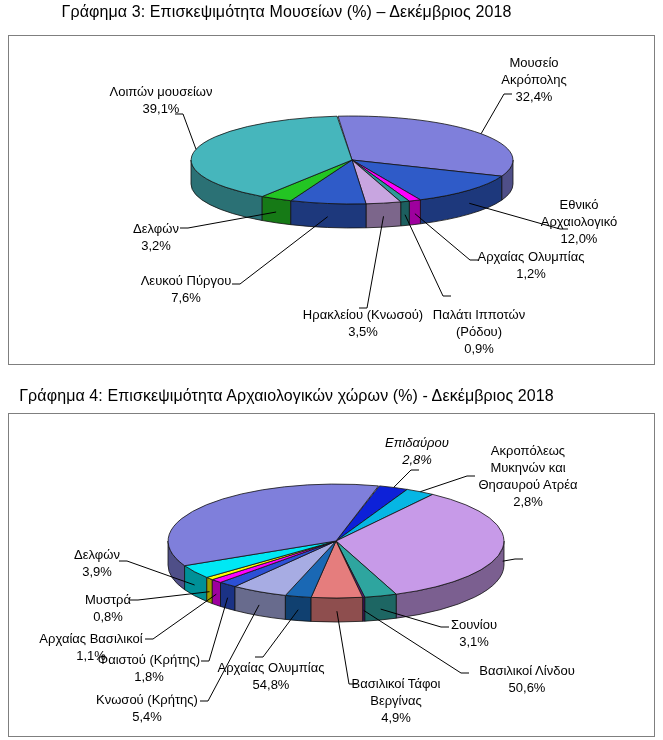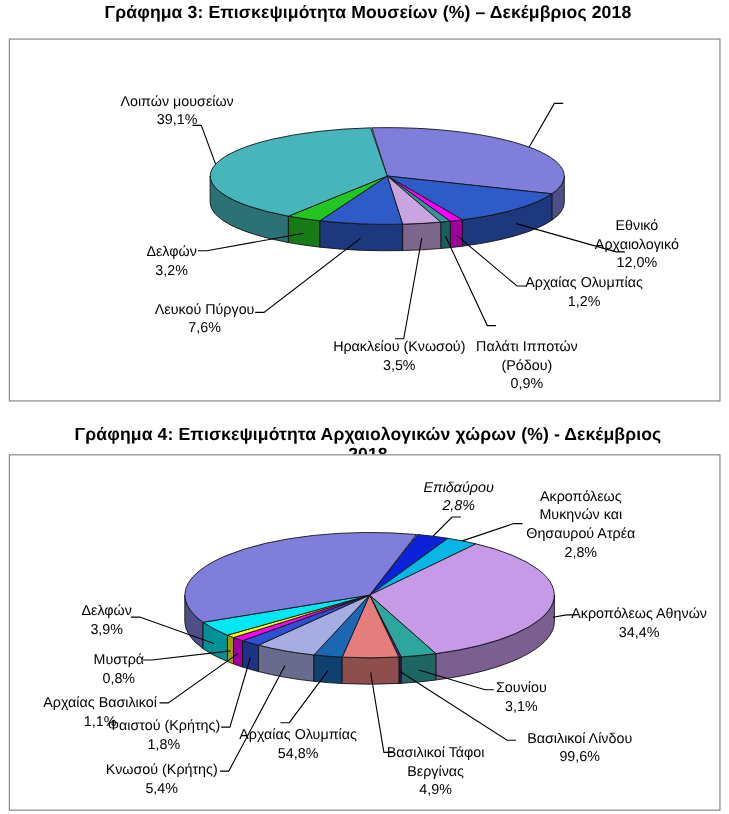--- a/index.html
+++ b/index.html
@@ -1,19 +1,19 @@
 <!DOCTYPE html>
 <html><head>
 <meta charset="utf-8">
 <style>
   html,body{margin:0;padding:0;background:#ffffff;}
   body{width:663px;height:740px;position:relative;overflow:hidden;
        font-family:"Liberation Sans",sans-serif;color:#000;}
   .chart-title{position:absolute;left:0;width:573px;text-align:center;
-       font-size:16px;font-weight:bold;letter-spacing:0.1px;margin-left:48px;}
+       font-size:16px;font-weight:normal;letter-spacing:0.1px;}
   .chart-box{position:absolute;left:8px;width:645px;border:1px solid #7f7f7f;
        background:#ffffff;}
   .chart-box svg{position:absolute;left:0;top:0;}
   .lbl{position:absolute;text-align:center;font-size:13px;line-height:17px;}
 </style>
 </head>
 <body>
 
 <div class="chart-title" style="top:3px">Γράφημα 3: Επισκεψιμότητα  Μουσείων (%) – Δεκέμβριος  2018</div>
 
@@ -37,20 +37,24 @@
       <path d="M 253.2 160.5 A 161 44 0 0 1 328.0 80.2 L 343 124 Z" fill="#46B6BC" stroke="#111" stroke-width="0.8" stroke-linejoin="round"></path>
       <polyline points="503,58 495,58 472.1,97.7" fill="none" stroke="#000" stroke-width="1"></polyline>
       <polyline points="559,193 551,193 460.3,167.3" fill="none" stroke="#000" stroke-width="1"></polyline>
       <polyline points="469,224 461,224 405.9,177.7" fill="none" stroke="#000" stroke-width="1"></polyline>
       <polyline points="442,260 434,260 396.0,178.7" fill="none" stroke="#000" stroke-width="1"></polyline>
       <polyline points="350,272 358,272 374.5,180.3" fill="none" stroke="#000" stroke-width="1"></polyline>
       <polyline points="223,248 231,248 318.7,180.7" fill="none" stroke="#000" stroke-width="1"></polyline>
       <polyline points="171,192 179,192 267.1,176.0" fill="none" stroke="#000" stroke-width="1"></polyline>
       <polyline points="166,78 174,78 187.0,113.2" fill="none" stroke="#000" stroke-width="1"></polyline>
     </svg>
+    <div class="lbl" style="left: 477px; top: 18px; width: 96px;">
+      <div>Μουσείο Ακρόπολης</div>
+      <div>32,4%</div>
+    </div>
     <div class="lbl" style="left: 514px; top: 160px; width: 112px;">
       <div>Εθνικό Αρχαιολογικό</div>
       <div>12,0%</div>
     </div>
     <div class="lbl" style="left: 457px; top: 212px; width: 130px;">
       <div>Αρχαίας Ολυμπίας</div>
       <div>1,2%</div>
     </div>
     <div class="lbl" style="left: 418px; top: 254px; width: 104px; margin-top: 16px;">
       <div>Παλάτι Ιπποτών (Ρόδου)</div>
@@ -116,31 +120,27 @@
       <polyline points="110,147 118,147 185.6,171.0" fill="none" stroke="#000" stroke-width="1"></polyline>
     </svg>
     <div class="lbl" style="left: 363px; top: 20px; width: 90px; font-style: italic;">
       <div>Επιδαύρου</div>
       <div>2,8%</div>
     </div>
     <div class="lbl" style="left: 458px; top: 28px; width: 122px;">
       <div>Ακροπόλεως Μυκηνών και Θησαυρού Ατρέα</div>
       <div>2,8%</div>
     </div>
-    <div class="lbl" style="left: 506px; top: 135px; width: 132px;">
-      <div>Ακροπόλεως Αθηνών</div>
-      <div>34,4%</div>
-    </div>
     <div class="lbl" style="left: 433px; top: 202px; width: 64px;">
       <div>Σουνίου</div>
       <div>3,1%</div>
     </div>
     <div class="lbl" style="left: 452px; top: 248px; width: 132px;">
       <div>Βασιλικοί Λίνδου</div>
-      <div>99,6%</div>
+      <div>50,6%</div>
     </div>
     <div class="lbl" style="left: 331px; top: 261px; width: 112px;">
       <div>Βασιλικοί Τάφοι Βεργίνας</div>
       <div>4,9%</div>
     </div>
     <div class="lbl" style="left: 201px; top: 245px; width: 122px;">
       <div>Αρχαίας Ολυμπίας</div>
       <div>54,8%</div>
     </div>
     <div class="lbl" style="left: 78px; top: 277px; width: 120px;">

